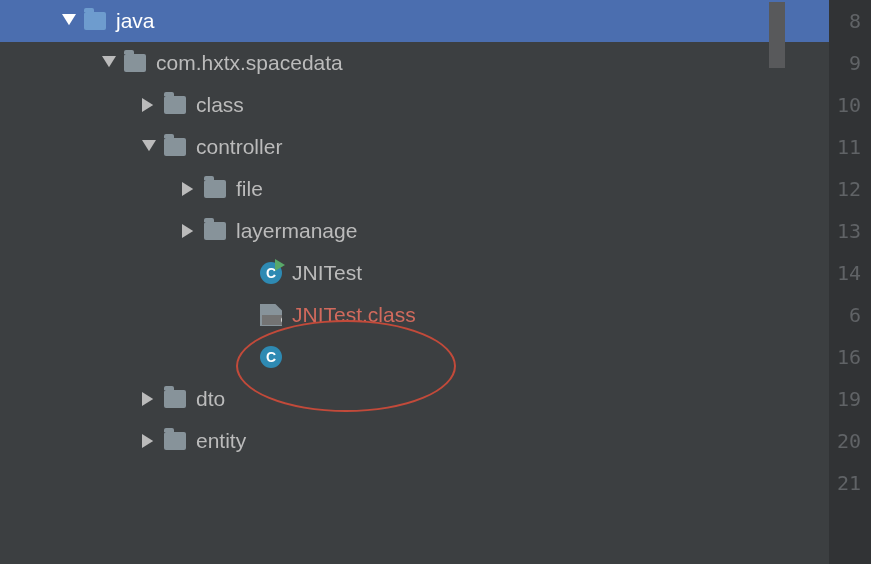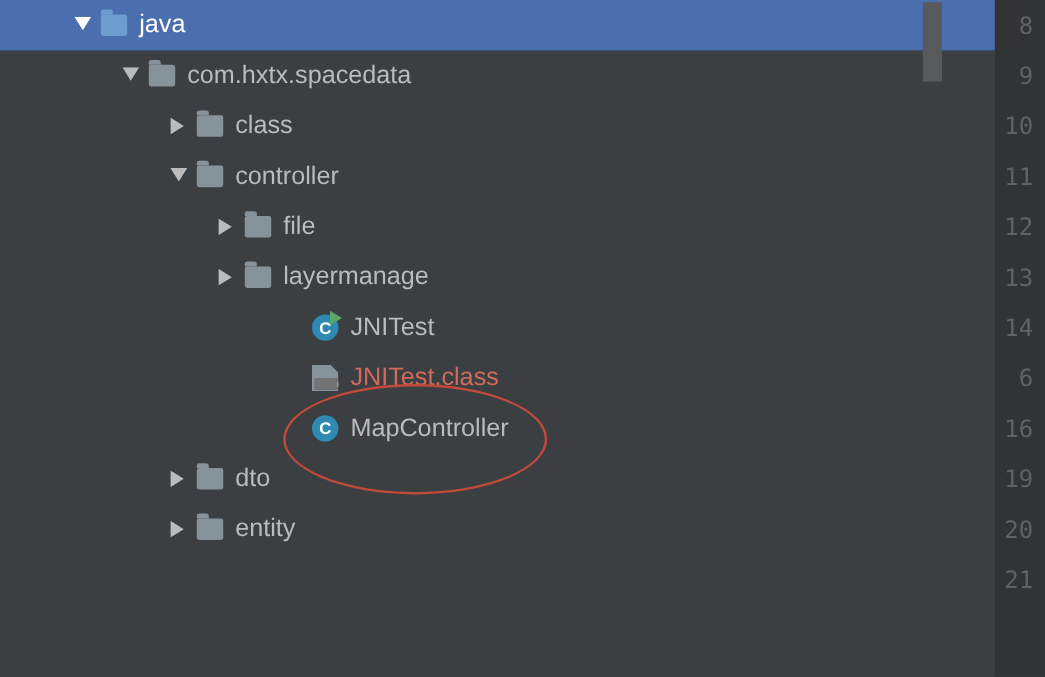--- a/index.html
+++ b/index.html
@@ -222,21 +222,20 @@
         <span class="tag">01</span>
       </span>
     <span class="label highlight">JNITest.class</span>
   </div>
 
   <div class="tree-row">
     <span class="indent" style="width:260px"></span>
     <span class="class-icon">
       <span>C</span>
     </span>
-    <span class="label">MapController</span>
   </div>
 
 
   <div class="tree-row">
     <span class="indent" style="width:140px"></span>
     <span class="arrow">
       <svg viewBox="0 0 10 10">
           <polygon points="0,0 8,5 0,10" fill="#bbbbbb"></polygon>
         </svg>
     </span>

